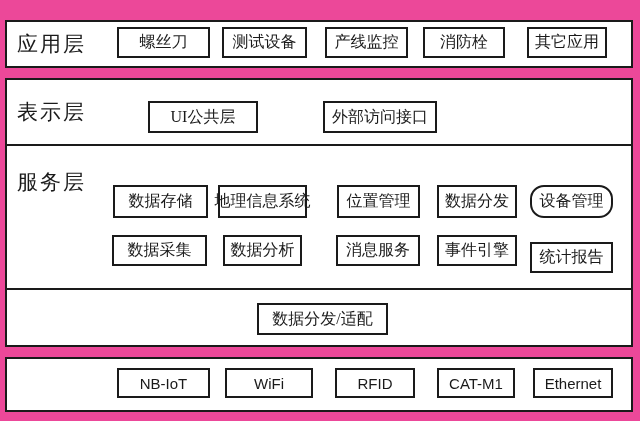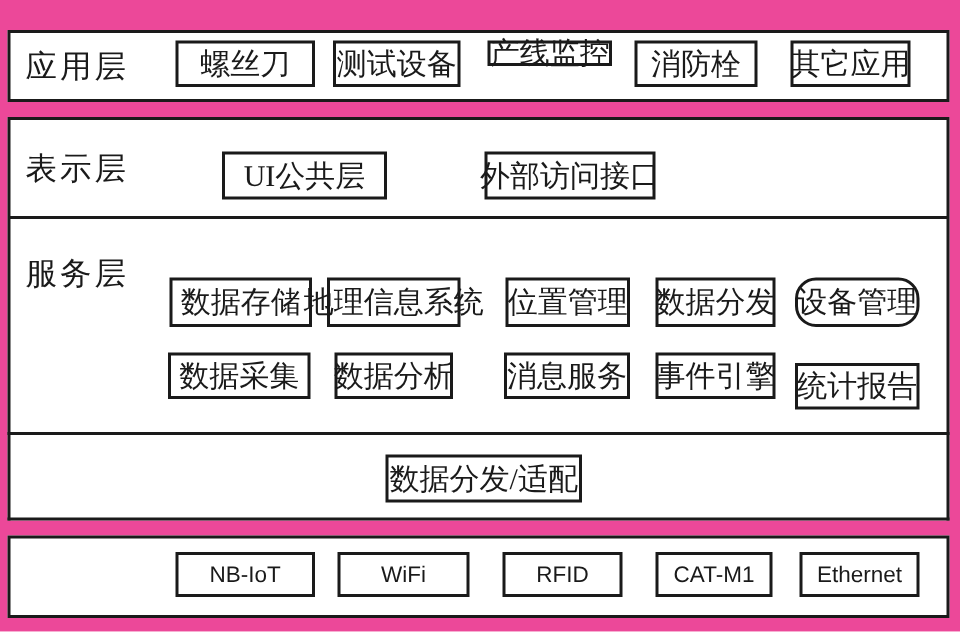--- a/index.html
+++ b/index.html
@@ -14,34 +14,34 @@
   }
   .layer.no-top{border-top:none;}
   .layer-label{
     position:absolute;left:10px;font-size:21px;letter-spacing:2px;
     white-space:nowrap;color:#1a1a1a;
   }
   .v-center{top:50%;transform:translateY(-50%);}
   .node{
     position:absolute;border:2px solid #1a1a1a;background:#ffffff;
     box-sizing:border-box;display:flex;align-items:center;justify-content:center;
-    font-size:20px;white-space:nowrap;color:#1a1a1a;
+    font-size:16px;white-space:nowrap;color:#1a1a1a;
   }
   .node.latin{font-family:"Liberation Sans","DejaVu Sans",sans-serif;font-size:15px;}
 </style>
 </head>
 <body>
 
 <div class="canvas">
 
   <section class="layer" style="top:20px;height:48px;">
     <span class="layer-label v-center">应用层</span>
     <div class="node" style="left:110px;top:5px;width:93px;height:31px;">螺丝刀</div>
     <div class="node" style="left:215px;top:5px;width:85px;height:31px;">测试设备</div>
-    <div class="node" style="left:318px;top:5px;width:83px;height:17px;">产线监控</div>
+    <div class="node" style="left:318px;top:5px;width:83px;height:31px;">产线监控</div>
     <div class="node" style="left:416px;top:5px;width:82px;height:31px;">消防栓</div>
     <div class="node" style="left:520px;top:5px;width:80px;height:31px;">其它应用</div>
   </section>
 
   <section class="layer" style="top:78px;height:68px;">
     <span class="layer-label v-center">表示层</span>
     <div class="node" style="left:141px;top:21px;width:110px;height:32px;">UI公共层</div>
     <div class="node" style="left:316px;top:21px;width:114px;height:32px;">外部访问接口</div>
   </section>
 

